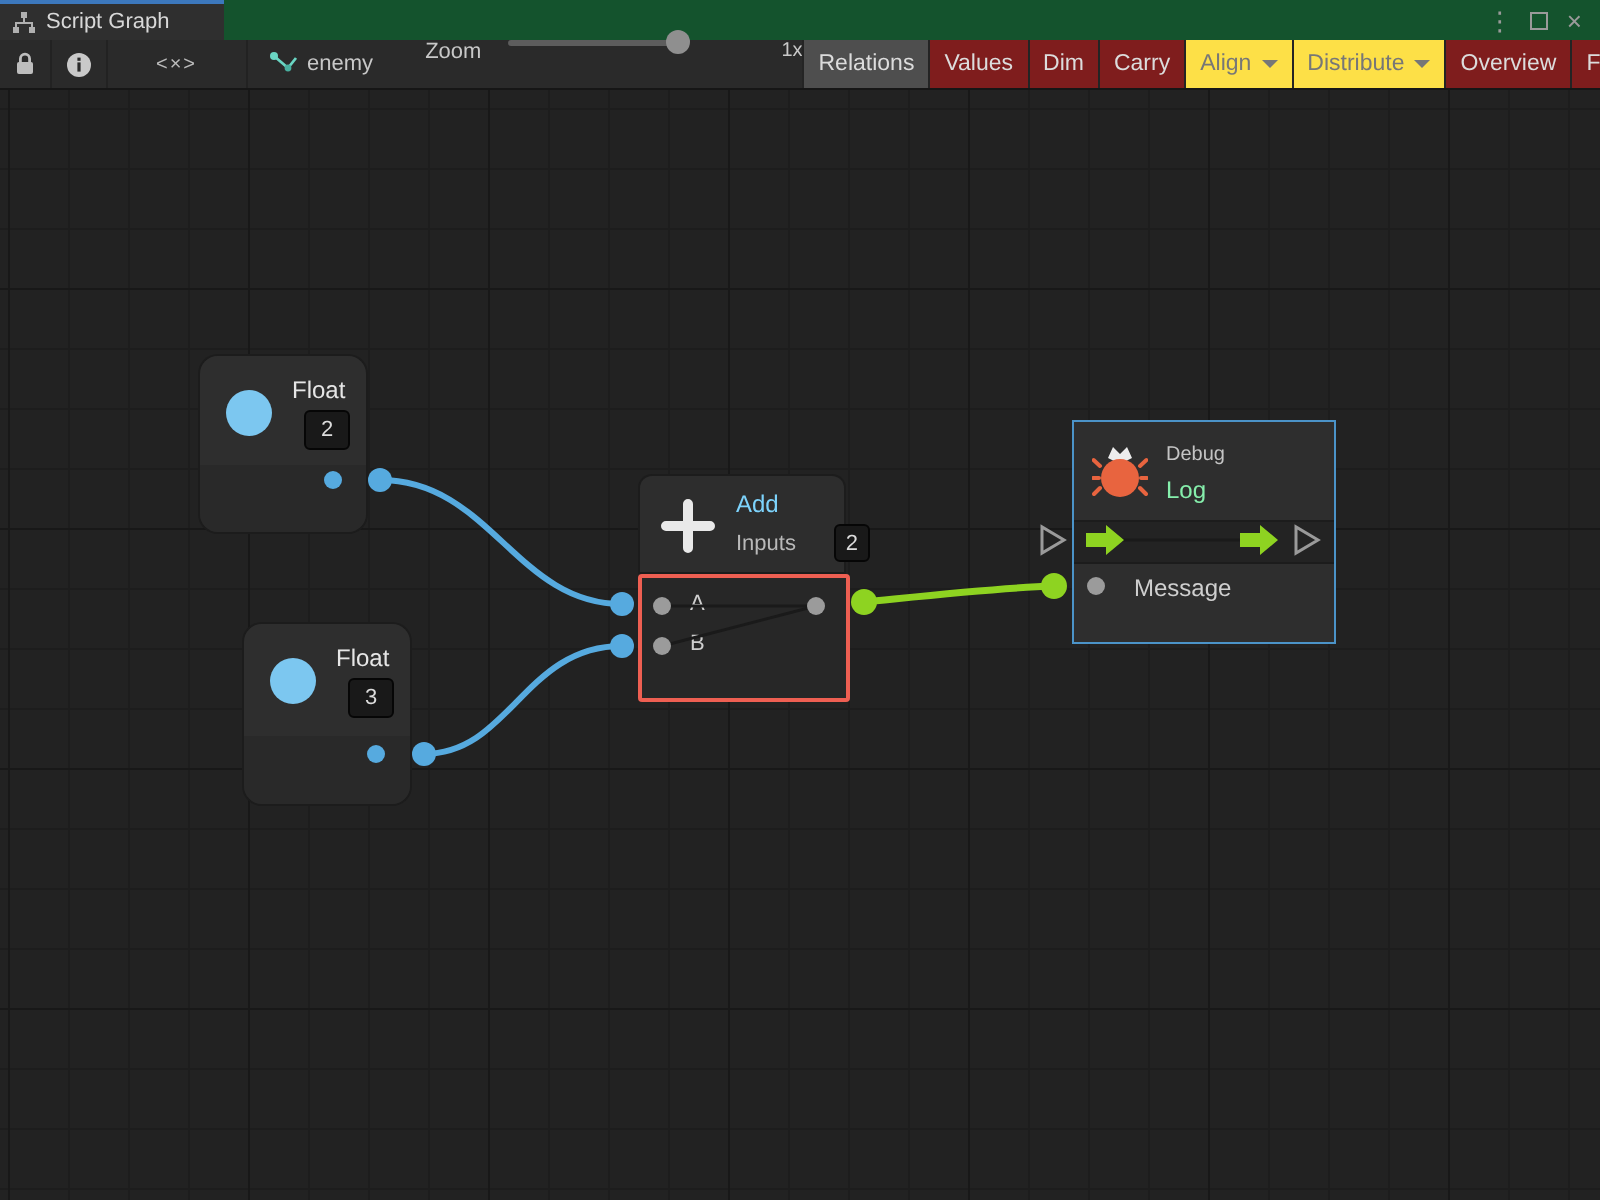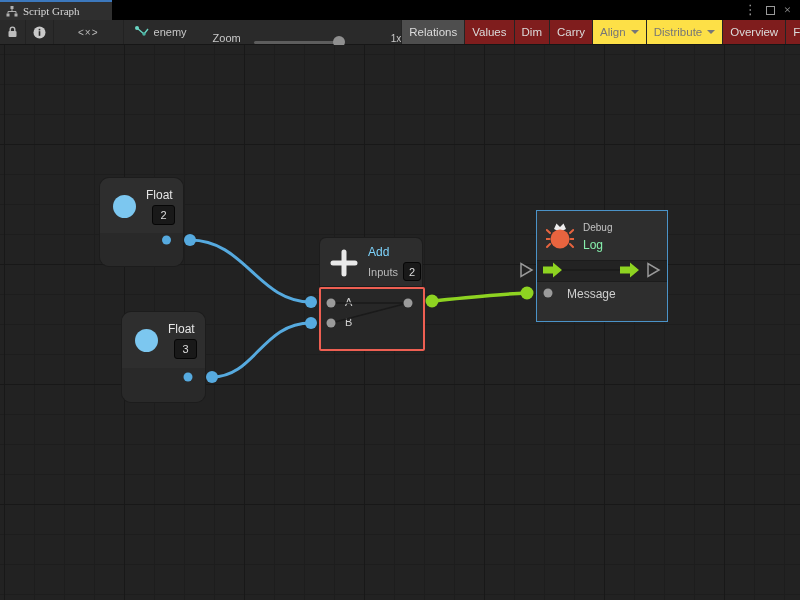--- a/index.html
+++ b/index.html
@@ -1,34 +1,34 @@
 <!DOCTYPE html>
 <html><head>
 <meta charset="utf-8">
 <style>
   * { margin:0; padding:0; box-sizing:border-box; }
   html,body { width:800px; height:600px; overflow:hidden; background:#222;
               font-family:"Liberation Sans", sans-serif; -webkit-font-smoothing:antialiased; }
 
   
-  .titlebar { height:20px; background:#000000; display:flex; align-items:stretch;font-family:Liberation Serif, serif; }
+  .titlebar { height:20px; background:#14532d; display:flex; align-items:stretch; }
   .tab { width:112px; background:#2f2f2f; border-top:2px solid #3c78bd; display:flex;
          align-items:center; gap:5px; padding-left:6px; color:#d8d8d8; font-size:11px; }
   .win-controls { margin-left:auto; display:flex; align-items:center; gap:9px;
                   padding-right:9px; color:#9a9a9a; font-size:13px; }
   .maxbox { width:9px; height:9px; border:1.5px solid #9a9a9a; display:inline-block; }
 
   
   .toolbar { height:25px; background:#2a2a2a; display:flex; align-items:stretch;
              border-bottom:1px solid #161616; font-size:11px; color:#c8c8c8; }
   .tb-item { display:flex; align-items:center; justify-content:center;
              border-right:1px solid #222; padding:0 7px; }
   .tb-wide { padding:0 24px; font-size:10px; letter-spacing:1px; color:#bbb; }
   .enemy-chip { display:flex; align-items:center; gap:5px; padding:0 10px; border-right:none; }
-  .zoom-cluster { display:flex; align-items:flex-end; margin-left:16px; gap:13px; }
+  .zoom-cluster { display:flex; align-items:flex-start; margin-left:16px; gap:13px; }
   .zoom-track { position:relative; width:88px; height:3px; background:#5d5d5d; border-radius:2px; }
   .zoom-handle { position:absolute; right:-3px; top:-5px; width:12px; height:12px;
                  border-radius:50%; background:#8f8f8f; }
   .zoom-val { font-size:10px;margin-left:36px; }
   .tb-group { margin-left:auto; display:flex; }
   .tb-btn { display:flex; align-items:center; background:#7f1d1d; border-left:1px solid #242424;
             padding:0 7px; font-size:11.5px; color:#dcdcdc; white-space:nowrap; }
   .tb-btn.active { background:#4e4e4e; }
   .tb-btn.disabled { color:#777; background:#fde047; }
   .dd-arrow { width:0; height:0; border-left:4px solid transparent; border-right:4px solid transparent;
@@ -56,21 +56,21 @@
                 font-size:11px; height:20px; min-width:23px; display:flex; align-items:center;
                 justify-content:center; padding:0 4px; }
   .float-node .value-chip { position:absolute; left:52px; top:27px; }
 
   
   .add-header { left:320px; top:193px; width:102px; height:48px; background:#2d2d2d;
                 border-radius:6px 6px 0 0; box-shadow:0 0 0 1px #1c1c1c; }
   .add-header .plus { position:absolute; left:10px; top:11px; }
   .add-header .ntitle { position:absolute; left:48px; top:7px; font-size:12px; color:#7dd3fc; }
   .add-header .inputs-row { position:absolute; left:48px; top:24px; display:flex;
-                            align-items:center; gap:5px; font-size:11px; color:#b9b9b9; }
+                            align-items:center; gap:19px; font-size:11px; color:#b9b9b9; }
   .add-header .value-chip { min-width:18px; height:19px; }
   .add-ports { left:319px; top:242px; width:106px; height:64px; background:#272727;
                border:2px solid #ee5f52; border-radius:2px; }
   .port-row { position:absolute; left:24px; font-size:11px; color:#cfcfcf; }
   .port-row.a { top:7px; } .port-row.b { top:27px; }
 
   
   .debug-node { left:536px; top:165px; width:132px; height:112px; background:#2e2e2e;
                 border:1px solid #4b93c8; }
   .debug-node .flow-strip { position:absolute; left:0; right:0; top:49px; height:22px;

